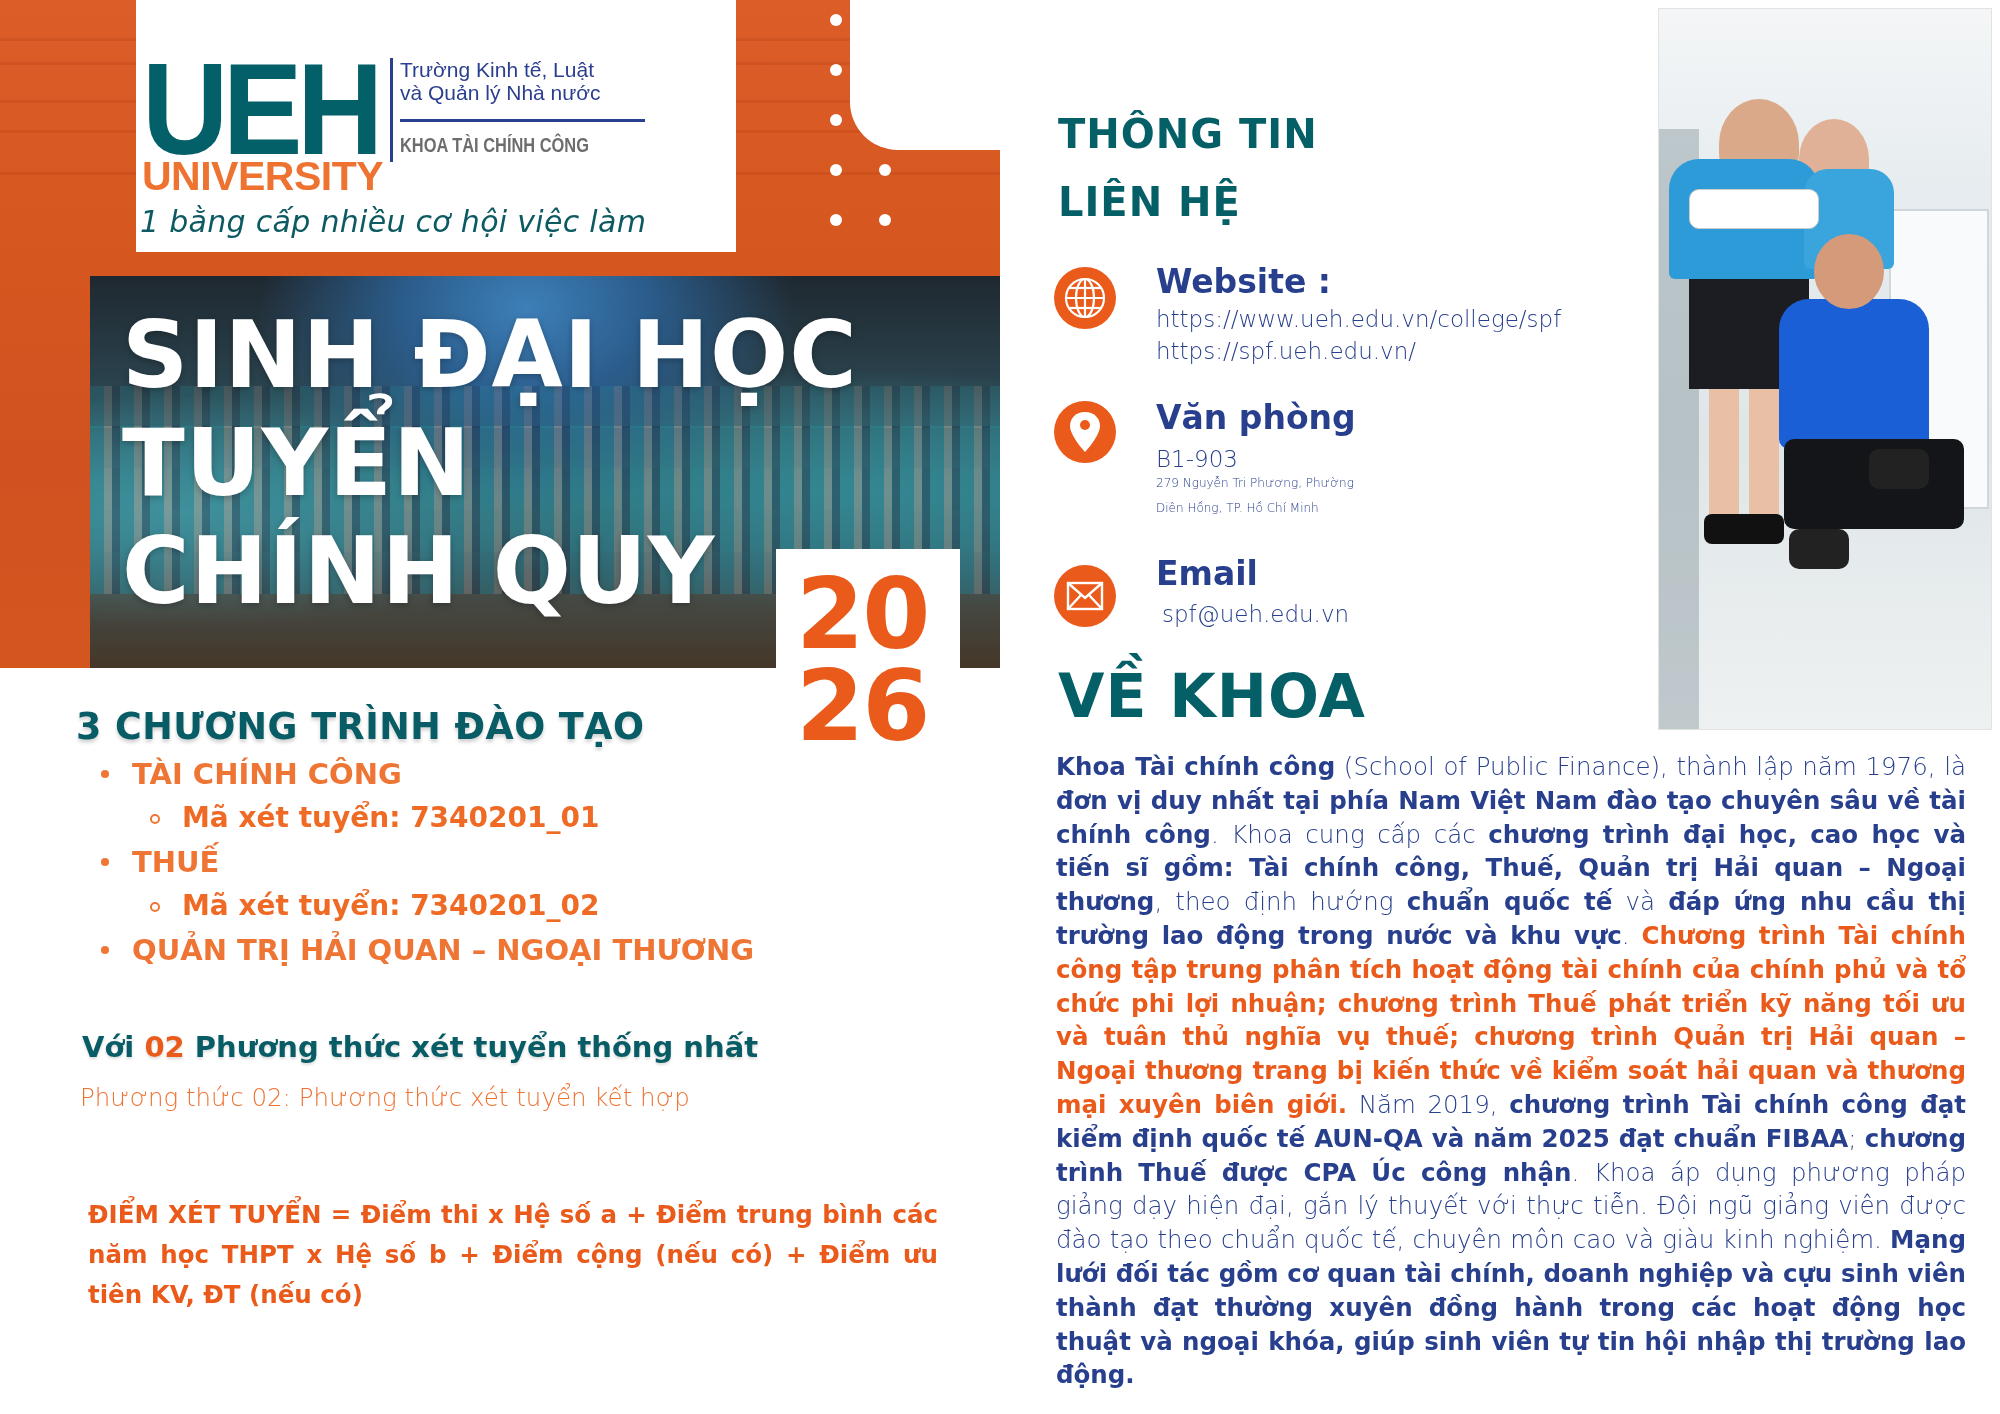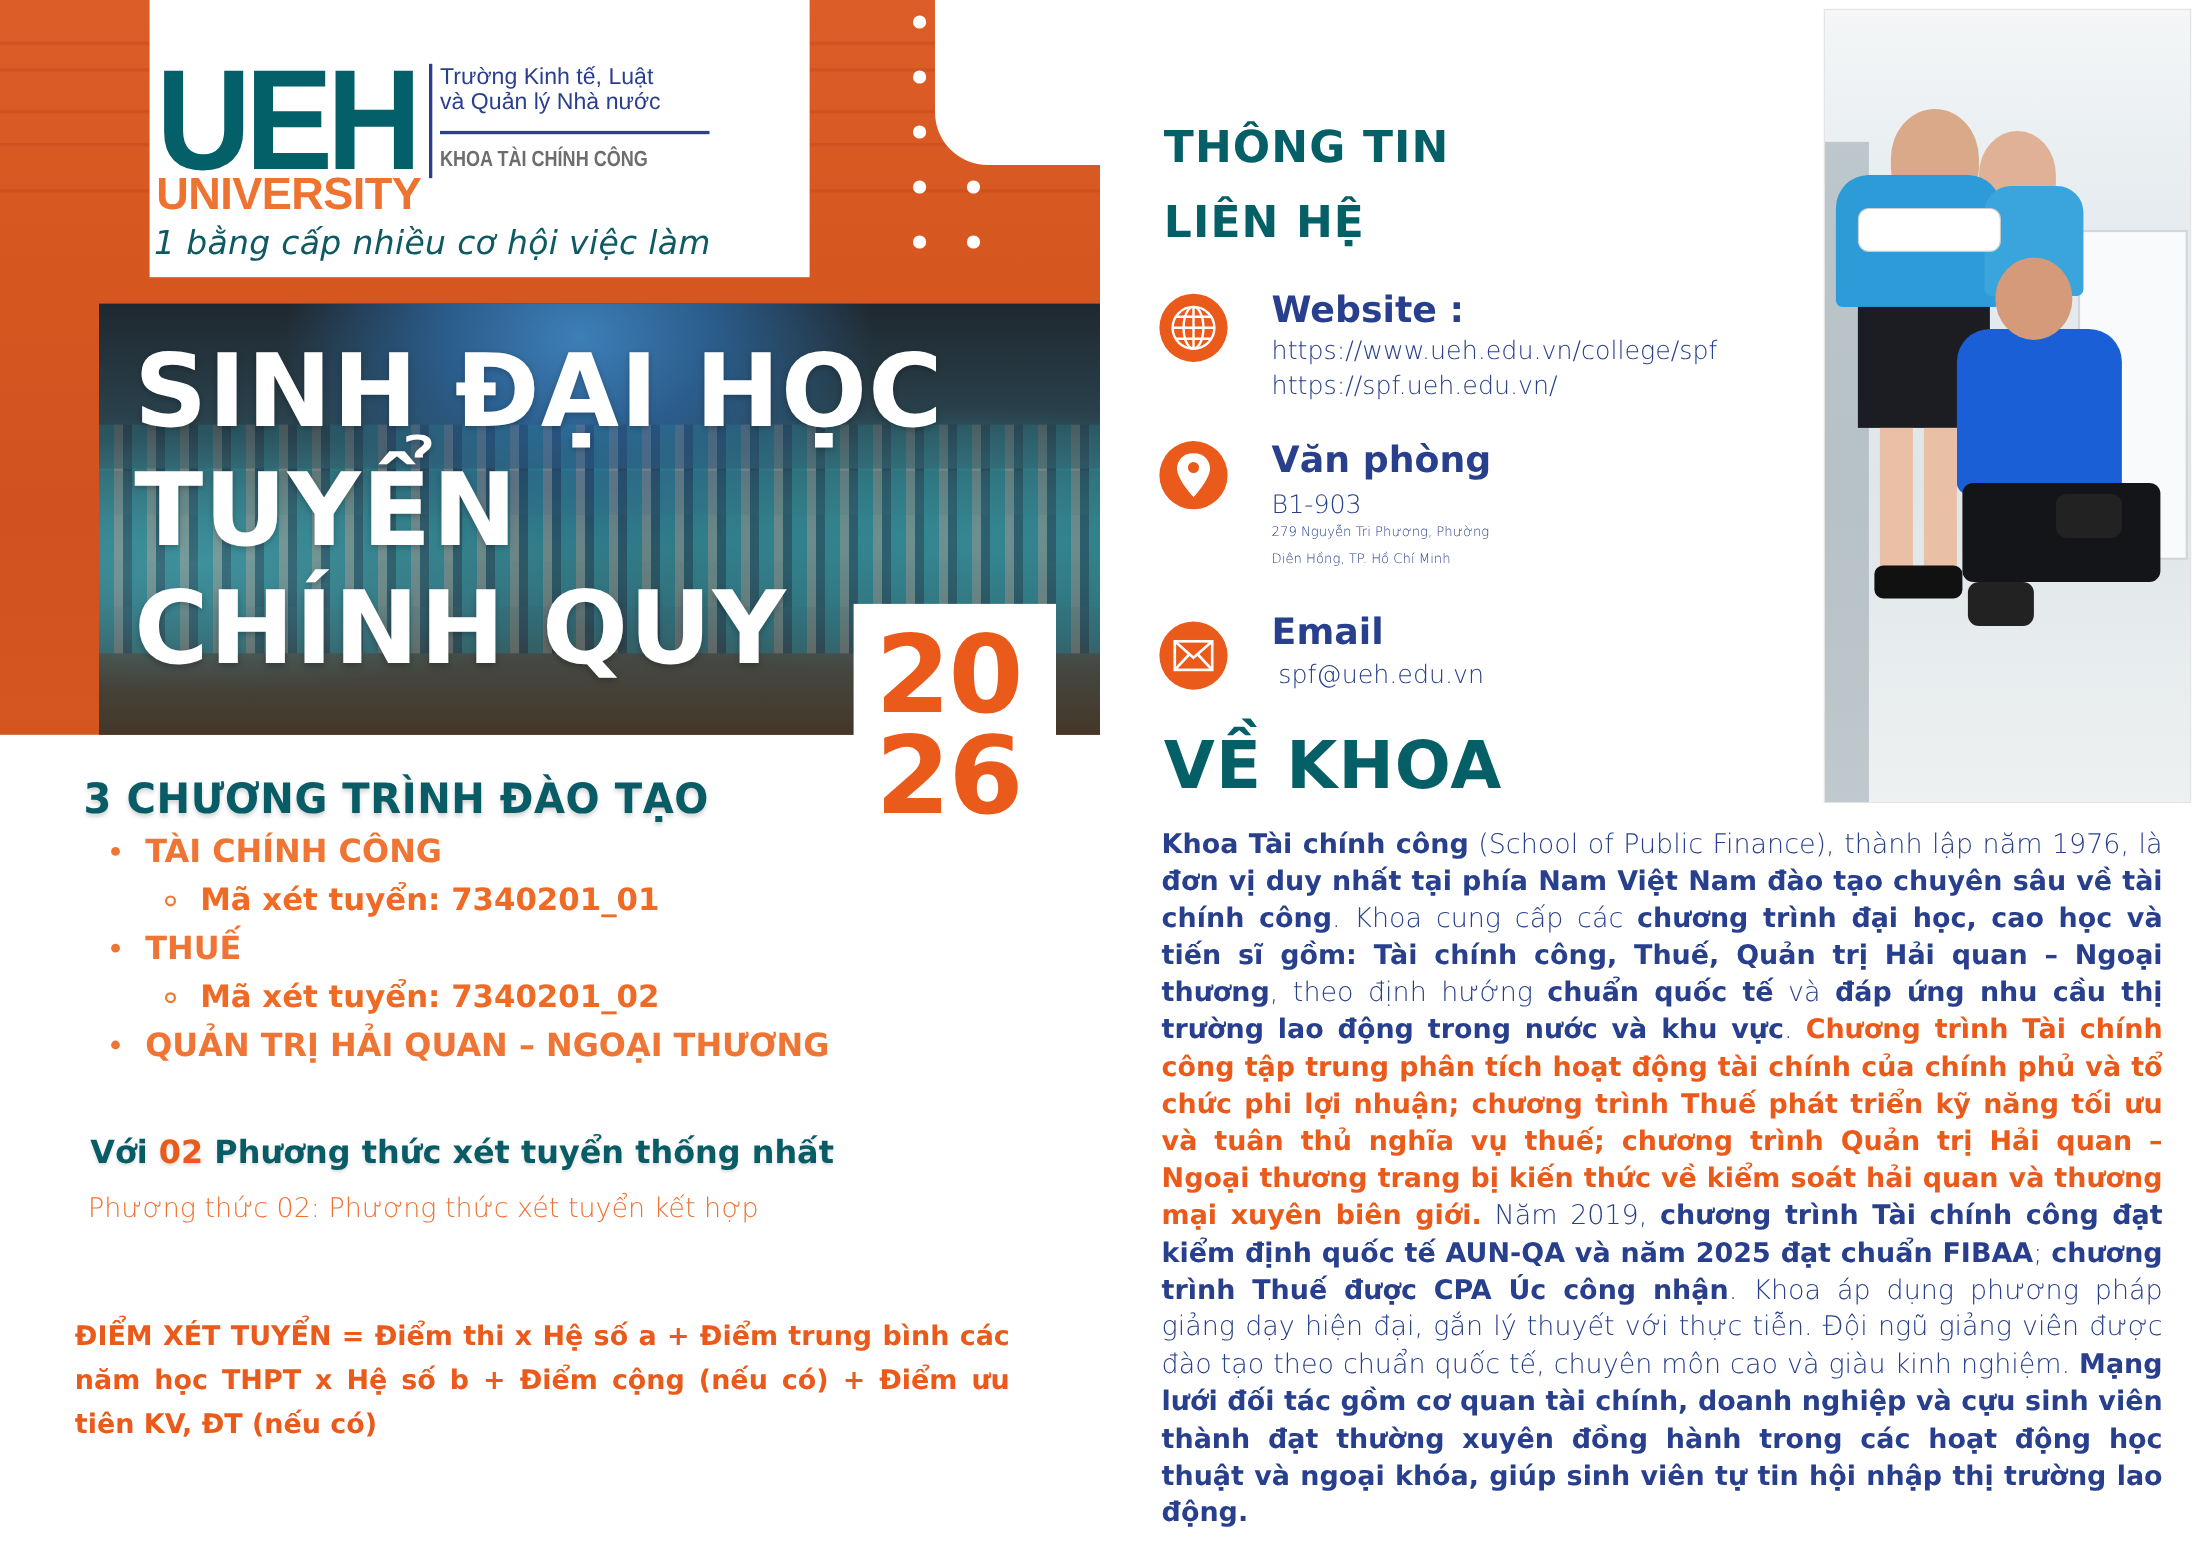--- a/index.html
+++ b/index.html
@@ -96,21 +96,21 @@
   .methods-heading {
     position: absolute; left: 82px; top: 1030px; font-family: "DejaVu Sans", sans-serif;
     font-weight: bold; font-size: 29px; color: #075c66; white-space: nowrap; text-shadow: 0 2px 3px rgba(0,0,0,0.15);
   }
   .methods-heading .hl { color: #ea5a1a; }
   .methods-body {
     position: absolute; left: 80px; top: 1078px; width: 850px; font-family: "DejaVu Sans", sans-serif;
     font-size: 24.5px; line-height: 39.5px; color: #ee7232; font-weight: 300; text-align: left;
   }
   .methods-formula {
-    position: absolute; left: 68px; top: 1195px; width: 850px; font-family: "DejaVu Sans", sans-serif;
+    position: absolute; left: 88px; top: 1195px; width: 850px; font-family: "DejaVu Sans", sans-serif;
     font-size: 24.5px; line-height: 40px; color: #ea5a1a; font-weight: bold; text-align: justify;
   }
 
   
   .contact-heading {
     position: absolute; left: 1058px; top: 100px; font-family: "DejaVu Sans", sans-serif;
     font-weight: bold; font-size: 40px; line-height: 68px; color: #055f67; letter-spacing: 1px;
   }
   .contact-icon {
     position: absolute; width: 62px; height: 62px; border-radius: 50%; background: #ea5a1a;

